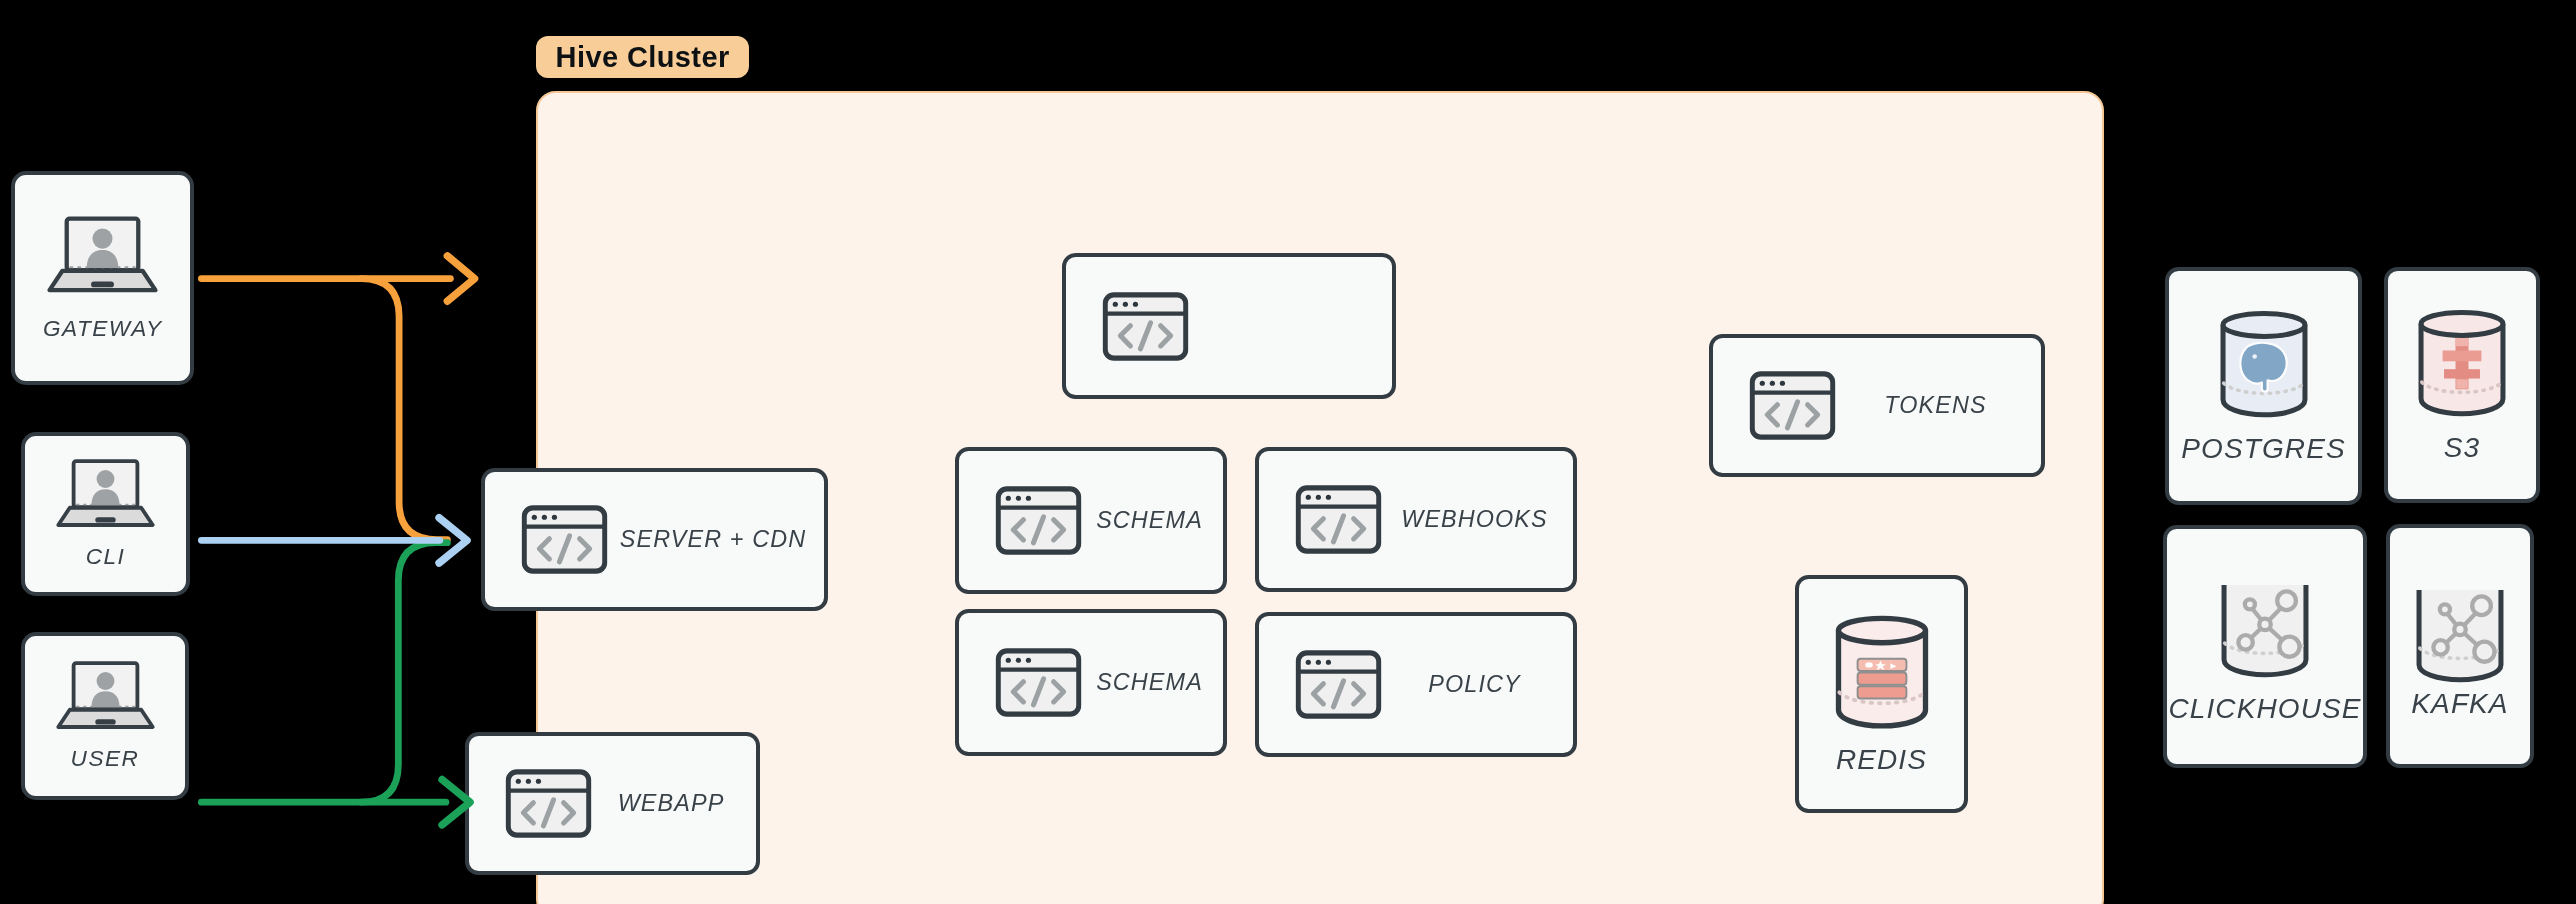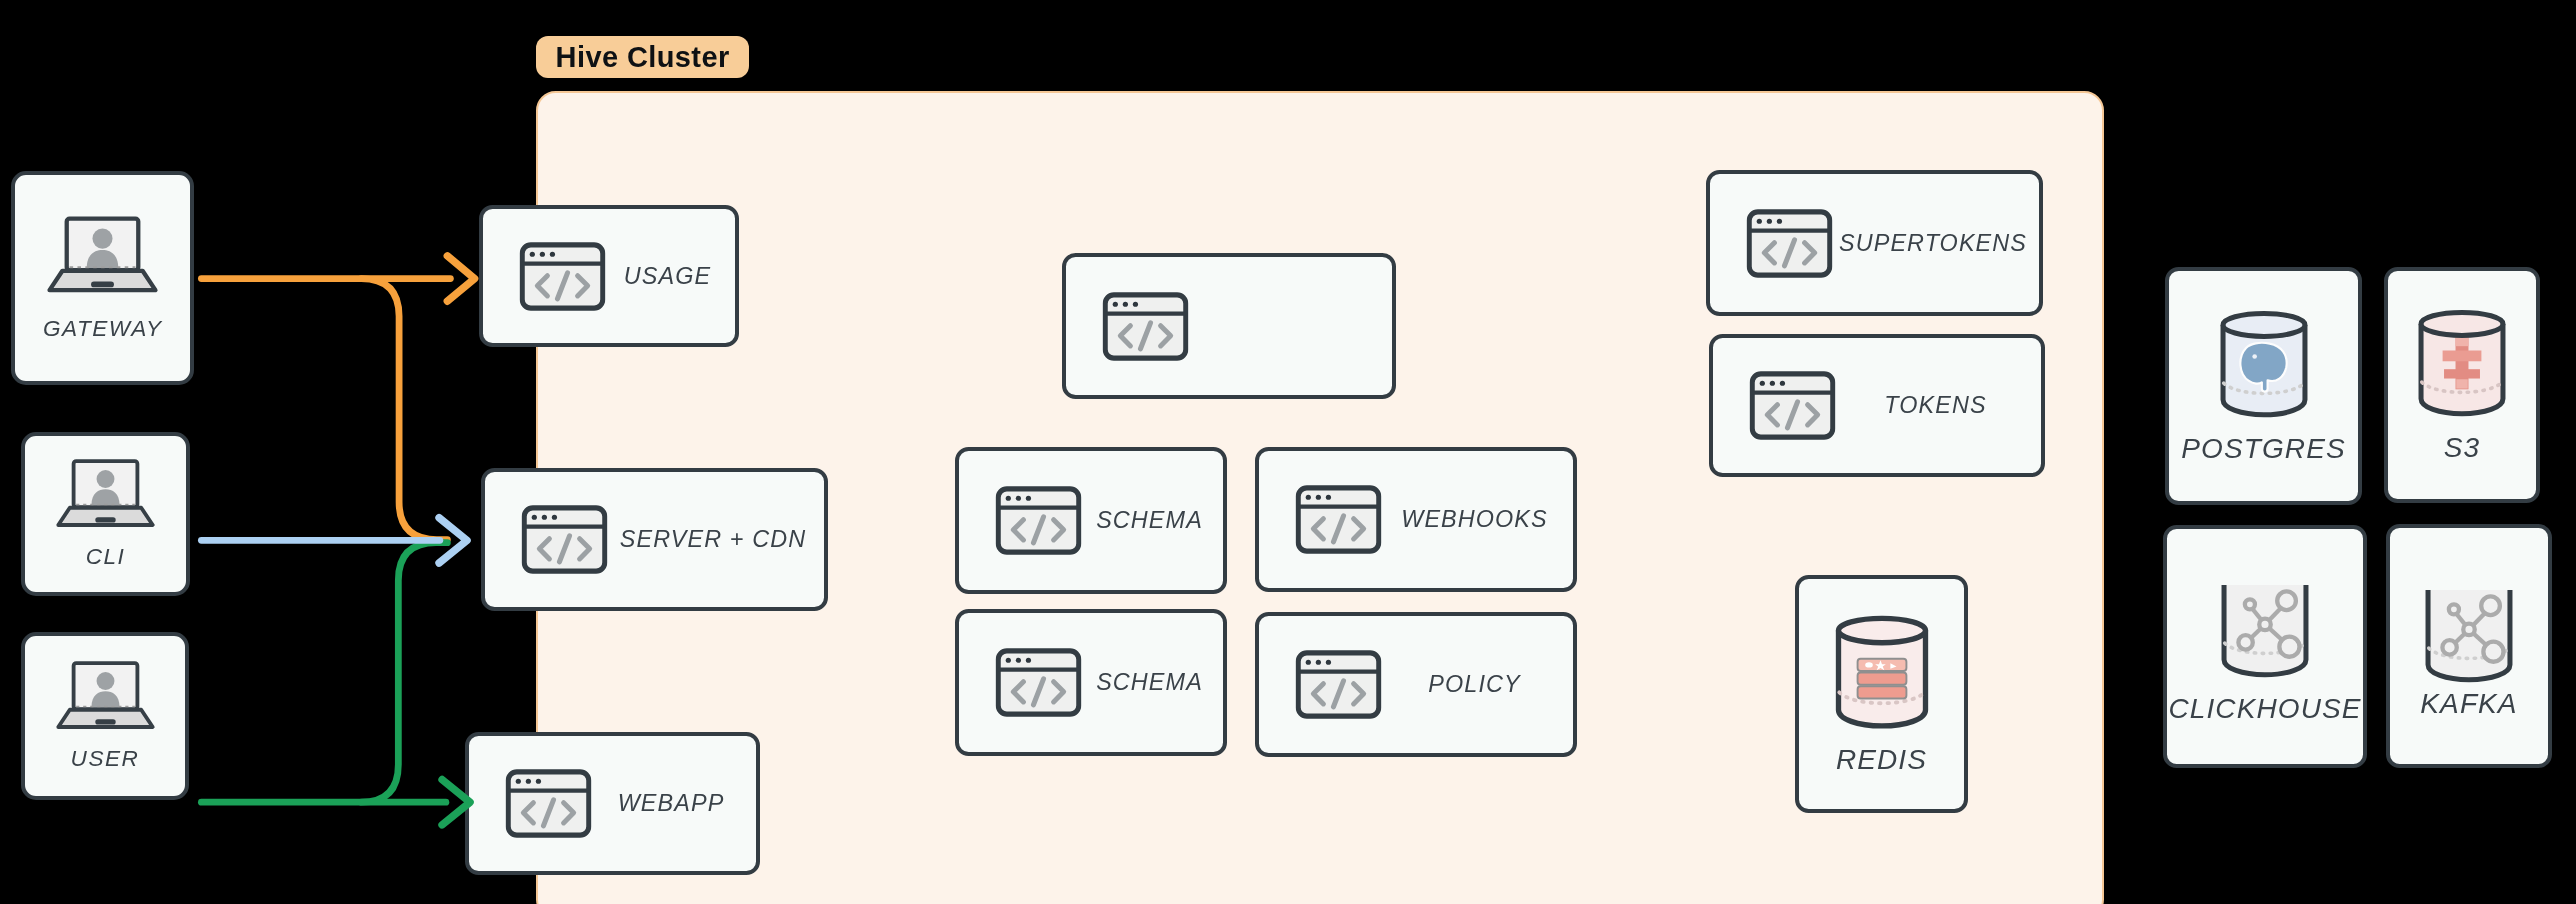--- a/index.html
+++ b/index.html
@@ -122,26 +122,20 @@
       </svg>
     <span class="label client-label">CLI</span>
   </div>
   <div class="node" style="left:21px;top:604px;width:168px;height:168px;gap:12px">
     <svg width="103" height="74" viewBox="0 0 136 98">
         <use href="#sym-laptop"></use>
       </svg>
     <span class="label client-label">USER</span>
   </div>
 
-  <div class="svc" style="left:479px;top:177px;width:260px;height:142px">
-    <svg class="icon" width="87" height="69" viewBox="0 0 115 92">
-        <use href="#sym-browser"></use>
-      </svg>
-    <span class="label">USAGE</span>
-  </div>
   <div class="svc" style="left:481px;top:440px;width:347px;height:143px">
     <svg class="icon" width="87" height="69" viewBox="0 0 115 92">
         <use href="#sym-browser"></use>
       </svg>
     <span class="label">SERVER + CDN</span>
   </div>
   <div class="svc" style="left:465px;top:704px;width:295px;height:143px">
     <svg class="icon" width="87" height="69" viewBox="0 0 115 92">
         <use href="#sym-browser"></use>
       </svg>
@@ -168,26 +162,20 @@
     <svg class="icon" width="87" height="69" viewBox="0 0 115 92">
         <use href="#sym-browser"></use>
       </svg>
     <span class="label">POLICY</span>
   </div>
   <div class="svc" style="left:955px;top:581px;width:272px;height:147px">
     <svg class="icon" width="87" height="69" viewBox="0 0 115 92">
         <use href="#sym-browser"></use>
       </svg>
     <span class="label">SCHEMA</span>
-  </div>
-  <div class="svc" style="left:1706px;top:142px;width:337px;height:146px">
-    <svg class="icon" width="87" height="69" viewBox="0 0 115 92">
-        <use href="#sym-browser"></use>
-      </svg>
-    <span class="label">SUPERTOKENS</span>
   </div>
   <div class="svc" style="left:1709px;top:306px;width:336px;height:143px">
     <svg class="icon" width="87" height="69" viewBox="0 0 115 92">
         <use href="#sym-browser"></use>
       </svg>
     <span class="label">TOKENS</span>
   </div>
 
   <div class="node" style="left:1795px;top:547px;width:173px;height:238px;border-radius:13.6px;gap:15px">
     <svg width="100" height="116" viewBox="0 0 132 154">
@@ -207,21 +195,21 @@
         <use href="#sym-db-s3"></use>
       </svg>
     <span class="label db-label">S3</span>
   </div>
   <div class="node" style="left:2163px;top:497px;width:204px;height:243px;border-radius:13.6px;gap:15px">
     <svg width="94" height="110" viewBox="0 0 124 146">
         <use href="#sym-db-graph"></use>
       </svg>
     <span class="label db-label">CLICKHOUSE</span>
   </div>
-  <div class="node" style="left:2386px;top:496px;width:166px;height:244px;border-radius:13.6px;gap:5px">
+  <div class="node" style="left:2386px;top:496px;width:148px;height:244px;border-radius:13.6px;gap:5px">
     <svg width="94" height="110" viewBox="0 0 124 146">
         <use href="#sym-db-graph"></use>
       </svg>
     <span class="label db-label">KAFKA</span>
   </div>
 
   <svg id="edges" width="2576" height="904" viewBox="0 0 3412 1198">
     <g fill="none" stroke-linecap="round" stroke-linejoin="round" stroke-width="9">
       <path d="M478,332 Q528,332 528,382 L528,628 Q528,678 578,678 L592,678" stroke="#F7A13C"></path>
       <path d="M478,1026 Q527,1026 527,976 L527,732 Q527,682 577,682 L592,682" stroke="#1BA158"></path>

